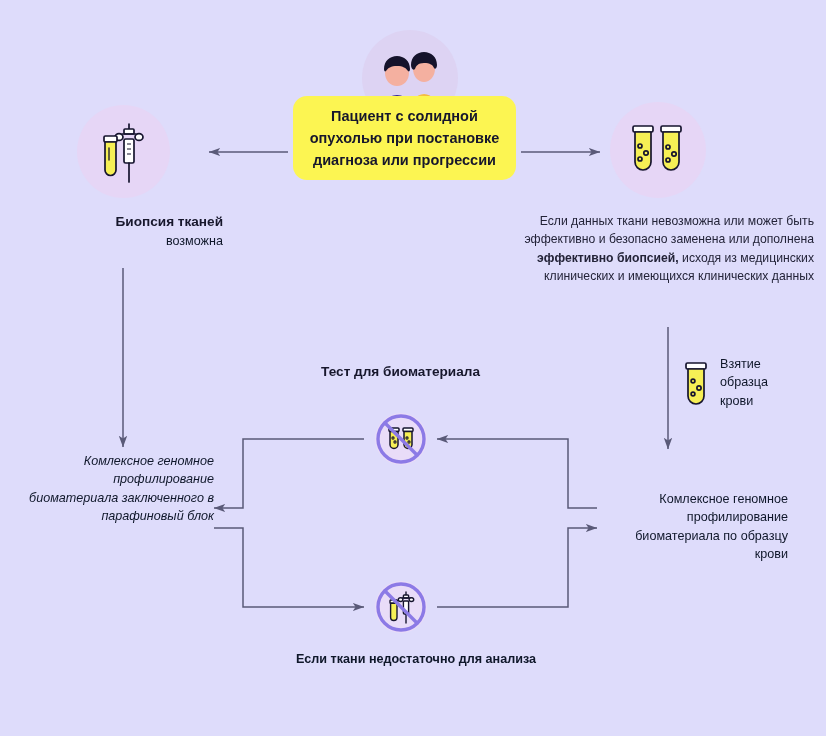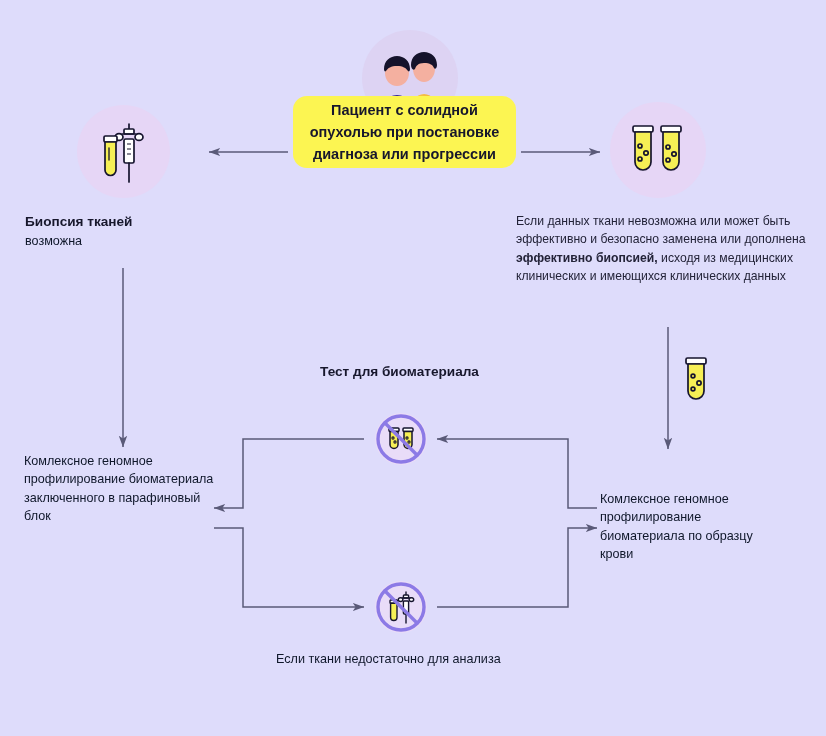--- a/index.html
+++ b/index.html
@@ -10,25 +10,25 @@
     color:#1c1c32;
     overflow:hidden;
   }
   #stage{position:relative;width:826px;height:736px;}
   .abs{position:absolute;}
   .circle{
     border-radius:50%;
     background:#e6d6f6;
     display:flex;align-items:center;justify-content:center;
   }
-  .ctr{text-align:left;}
+  .ctr{text-align:right;}
   .bold{font-weight:bold;}
   
   #hero-card{
-    left:293px;top:96px;width:223px;height:72px;
+    left:293px;top:96px;width:223px;height:84px;
     background:#fcf552;border-radius:14px;
     display:flex;align-items:center;justify-content:center;
     padding:0 14px;box-sizing:border-box;
   }
   #hero-card .txt{
     font-size:14.5px;font-weight:bold;line-height:1.52;text-align:center;color:#17172c;
   }
   
   .lbl{font-size:12.6px;line-height:1.46;color:#0f172a;}
   .lbl-sm{font-size:12.2px;line-height:1.5;color:#232338;}
@@ -116,21 +116,21 @@
         <path d="M14 28v12" stroke-width="1.3" stroke-linecap="round"></path>
       </g>
     </svg>
   </div>
 
   <div class="abs ctr" style="left:25px;top:212px;width:198px;">
     <div class="head">Биопсия тканей</div>
     <div class="lbl">возможна</div>
   </div>
 
-  <div class="abs ctr lbl" style="left:24px;top:452px;width:190px;">Комлексное геномное профилирование биоматериала заключенного в парафиновый блок</div>
+  <div class="abs ctr lbl" style="left:24px;top:452px;width:190px;font-style:italic;">Комлексное геномное профилирование биоматериала заключенного в парафиновый блок</div>
 
   <div class="abs circle" style="left:610px;top:102px;width:96px;height:96px;">
     <svg width="60" height="58" viewBox="0 0 60 58">
       <g stroke="#16142e" stroke-width="1.7" stroke-linejoin="round">
         <rect x="5" y="5" width="20" height="6" rx="1.5" fill="#ffffff"></rect>
         <path d="M7 11h16v30a8 8 0 0 1-16 0z" fill="#f6ef55"></path>
         <circle cx="12" cy="25" r="2" fill="none"></circle>
         <circle cx="18" cy="32" r="2.2" fill="none"></circle>
         <circle cx="12" cy="38" r="2" fill="none"></circle>
         <rect x="33" y="5" width="20" height="6" rx="1.5" fill="#ffffff"></rect>
@@ -149,20 +149,21 @@
   <div class="abs" style="left:683px;top:355px;width:130px;display:flex;align-items:center;gap:11px;">
     <svg width="26" height="46" viewBox="0 0 26 46">
       <g stroke="#16142e" stroke-width="1.7" stroke-linejoin="round">
         <rect x="3" y="3" width="20" height="6" rx="1.5" fill="#ffffff"></rect>
         <path d="M5 9h16v27a8 8 0 0 1-16 0z" fill="#f6ef55"></path>
         <circle cx="10" cy="21" r="1.9" fill="none"></circle>
         <circle cx="16" cy="28" r="2.1" fill="none"></circle>
         <circle cx="10" cy="34" r="1.9" fill="none"></circle>
       </g>
     </svg>
+    <div class="lbl" style="max-width:78px;">Взятие образца крови</div>
   </div>
 
   <div class="abs ctr lbl" style="left:600px;top:490px;width:188px;">Комлексное геномное профилирование биоматериала по образцу крови</div>
 
   <div class="abs ctr head" style="left:320px;top:362px;width:160px;">Тест для биоматериала</div>
 
   <div class="abs circle" style="left:375px;top:413px;width:52px;height:52px;background:#e9dcf8;">
     <svg width="52" height="52" viewBox="0 0 52 52">
       <g stroke="#16142e" stroke-width="1.5" stroke-linejoin="round">
         <rect x="14" y="15" width="10" height="3.5" rx="1" fill="#ffffff"></rect>
@@ -191,15 +192,15 @@
         <ellipse cx="36.4" cy="18.6" rx="2.3" ry="1.9" fill="#ffffff"></ellipse>
         <path d="M31 33v9"></path>
         <rect x="15" y="19" width="7.6" height="3.3" rx="0.8" fill="#ffffff"></rect>
         <path d="M15.6 22.3h6.4v14a3.2 3.2 0 0 1-6.4 0z" fill="#f6ef55"></path>
       </g>
       <circle cx="26" cy="26" r="23" fill="none" stroke="#8c7ae6" stroke-width="3.4"></circle>
       <line x1="10" y1="10" x2="42" y2="42" stroke="#8c7ae6" stroke-width="3.4" stroke-linecap="round"></line>
     </svg>
   </div>
 
-  <div class="abs ctr lbl" style="left:276px;top:650px;width:250px;">Если ткани недостаточно для анализа</div>
+  <div class="abs ctr lbl" style="left:286px;top:650px;width:250px;font-weight:bold;">Если ткани недостаточно для анализа</div>
 
 </div>
 
 </body></html>

